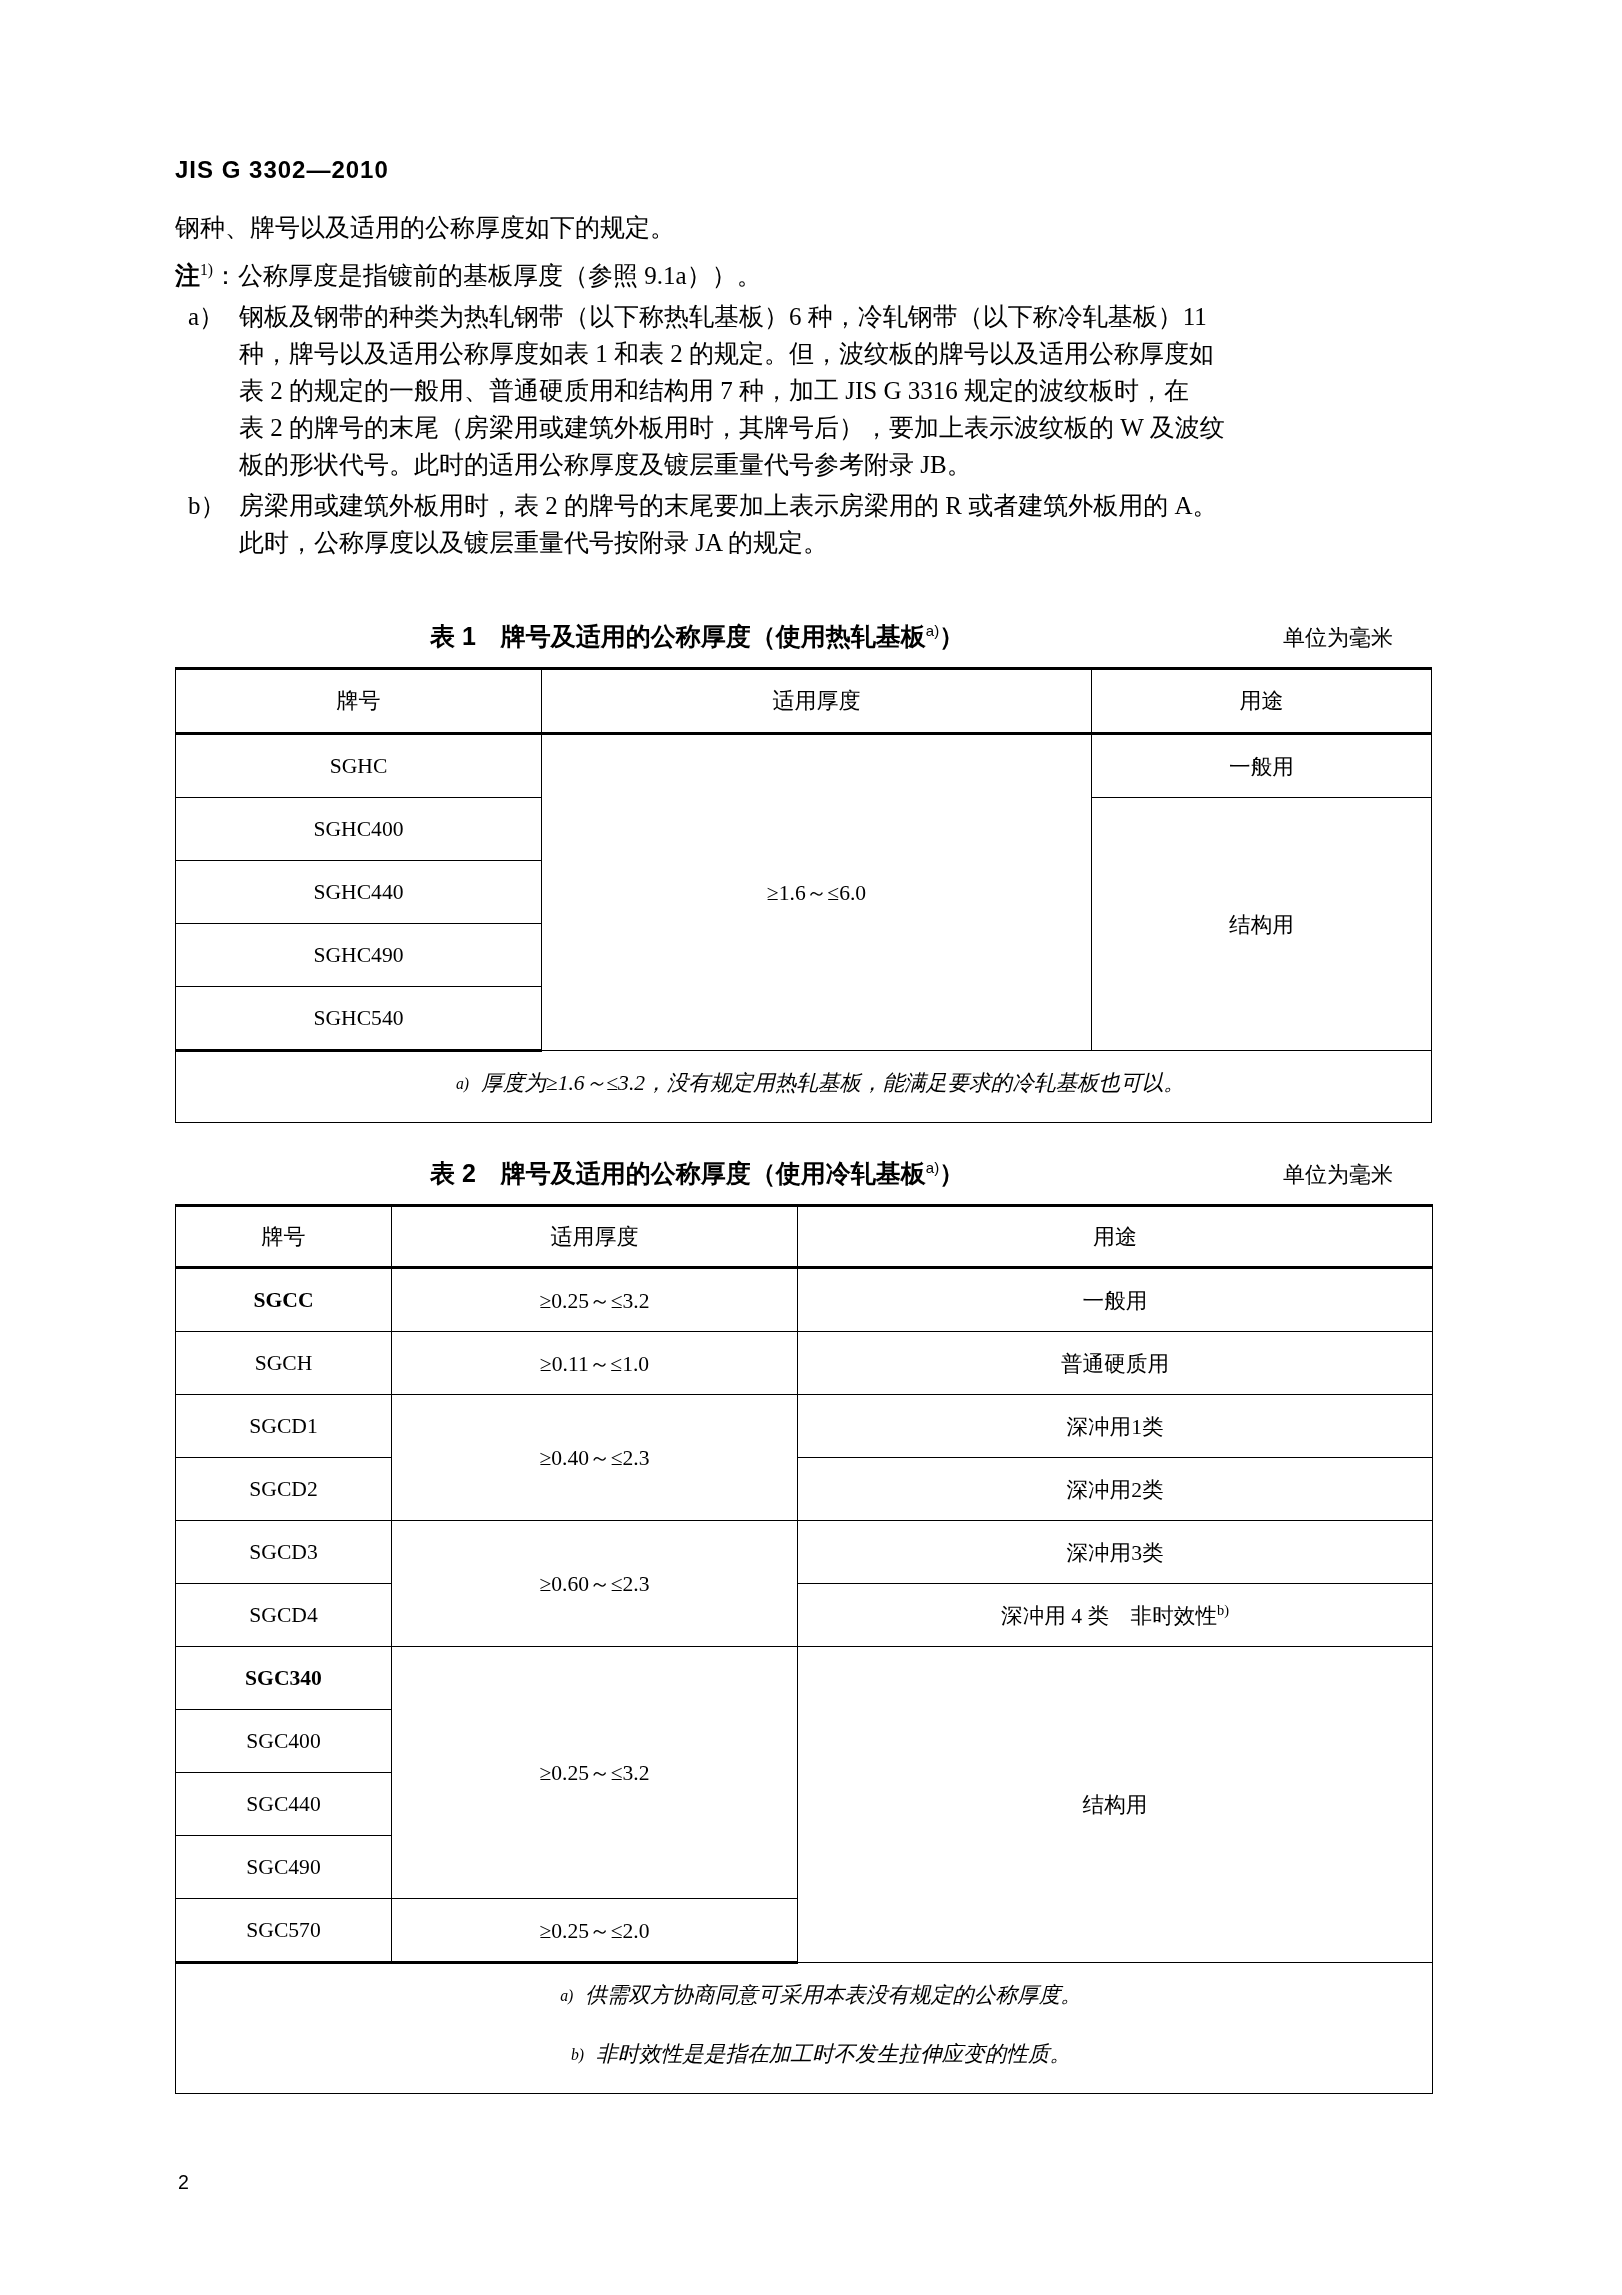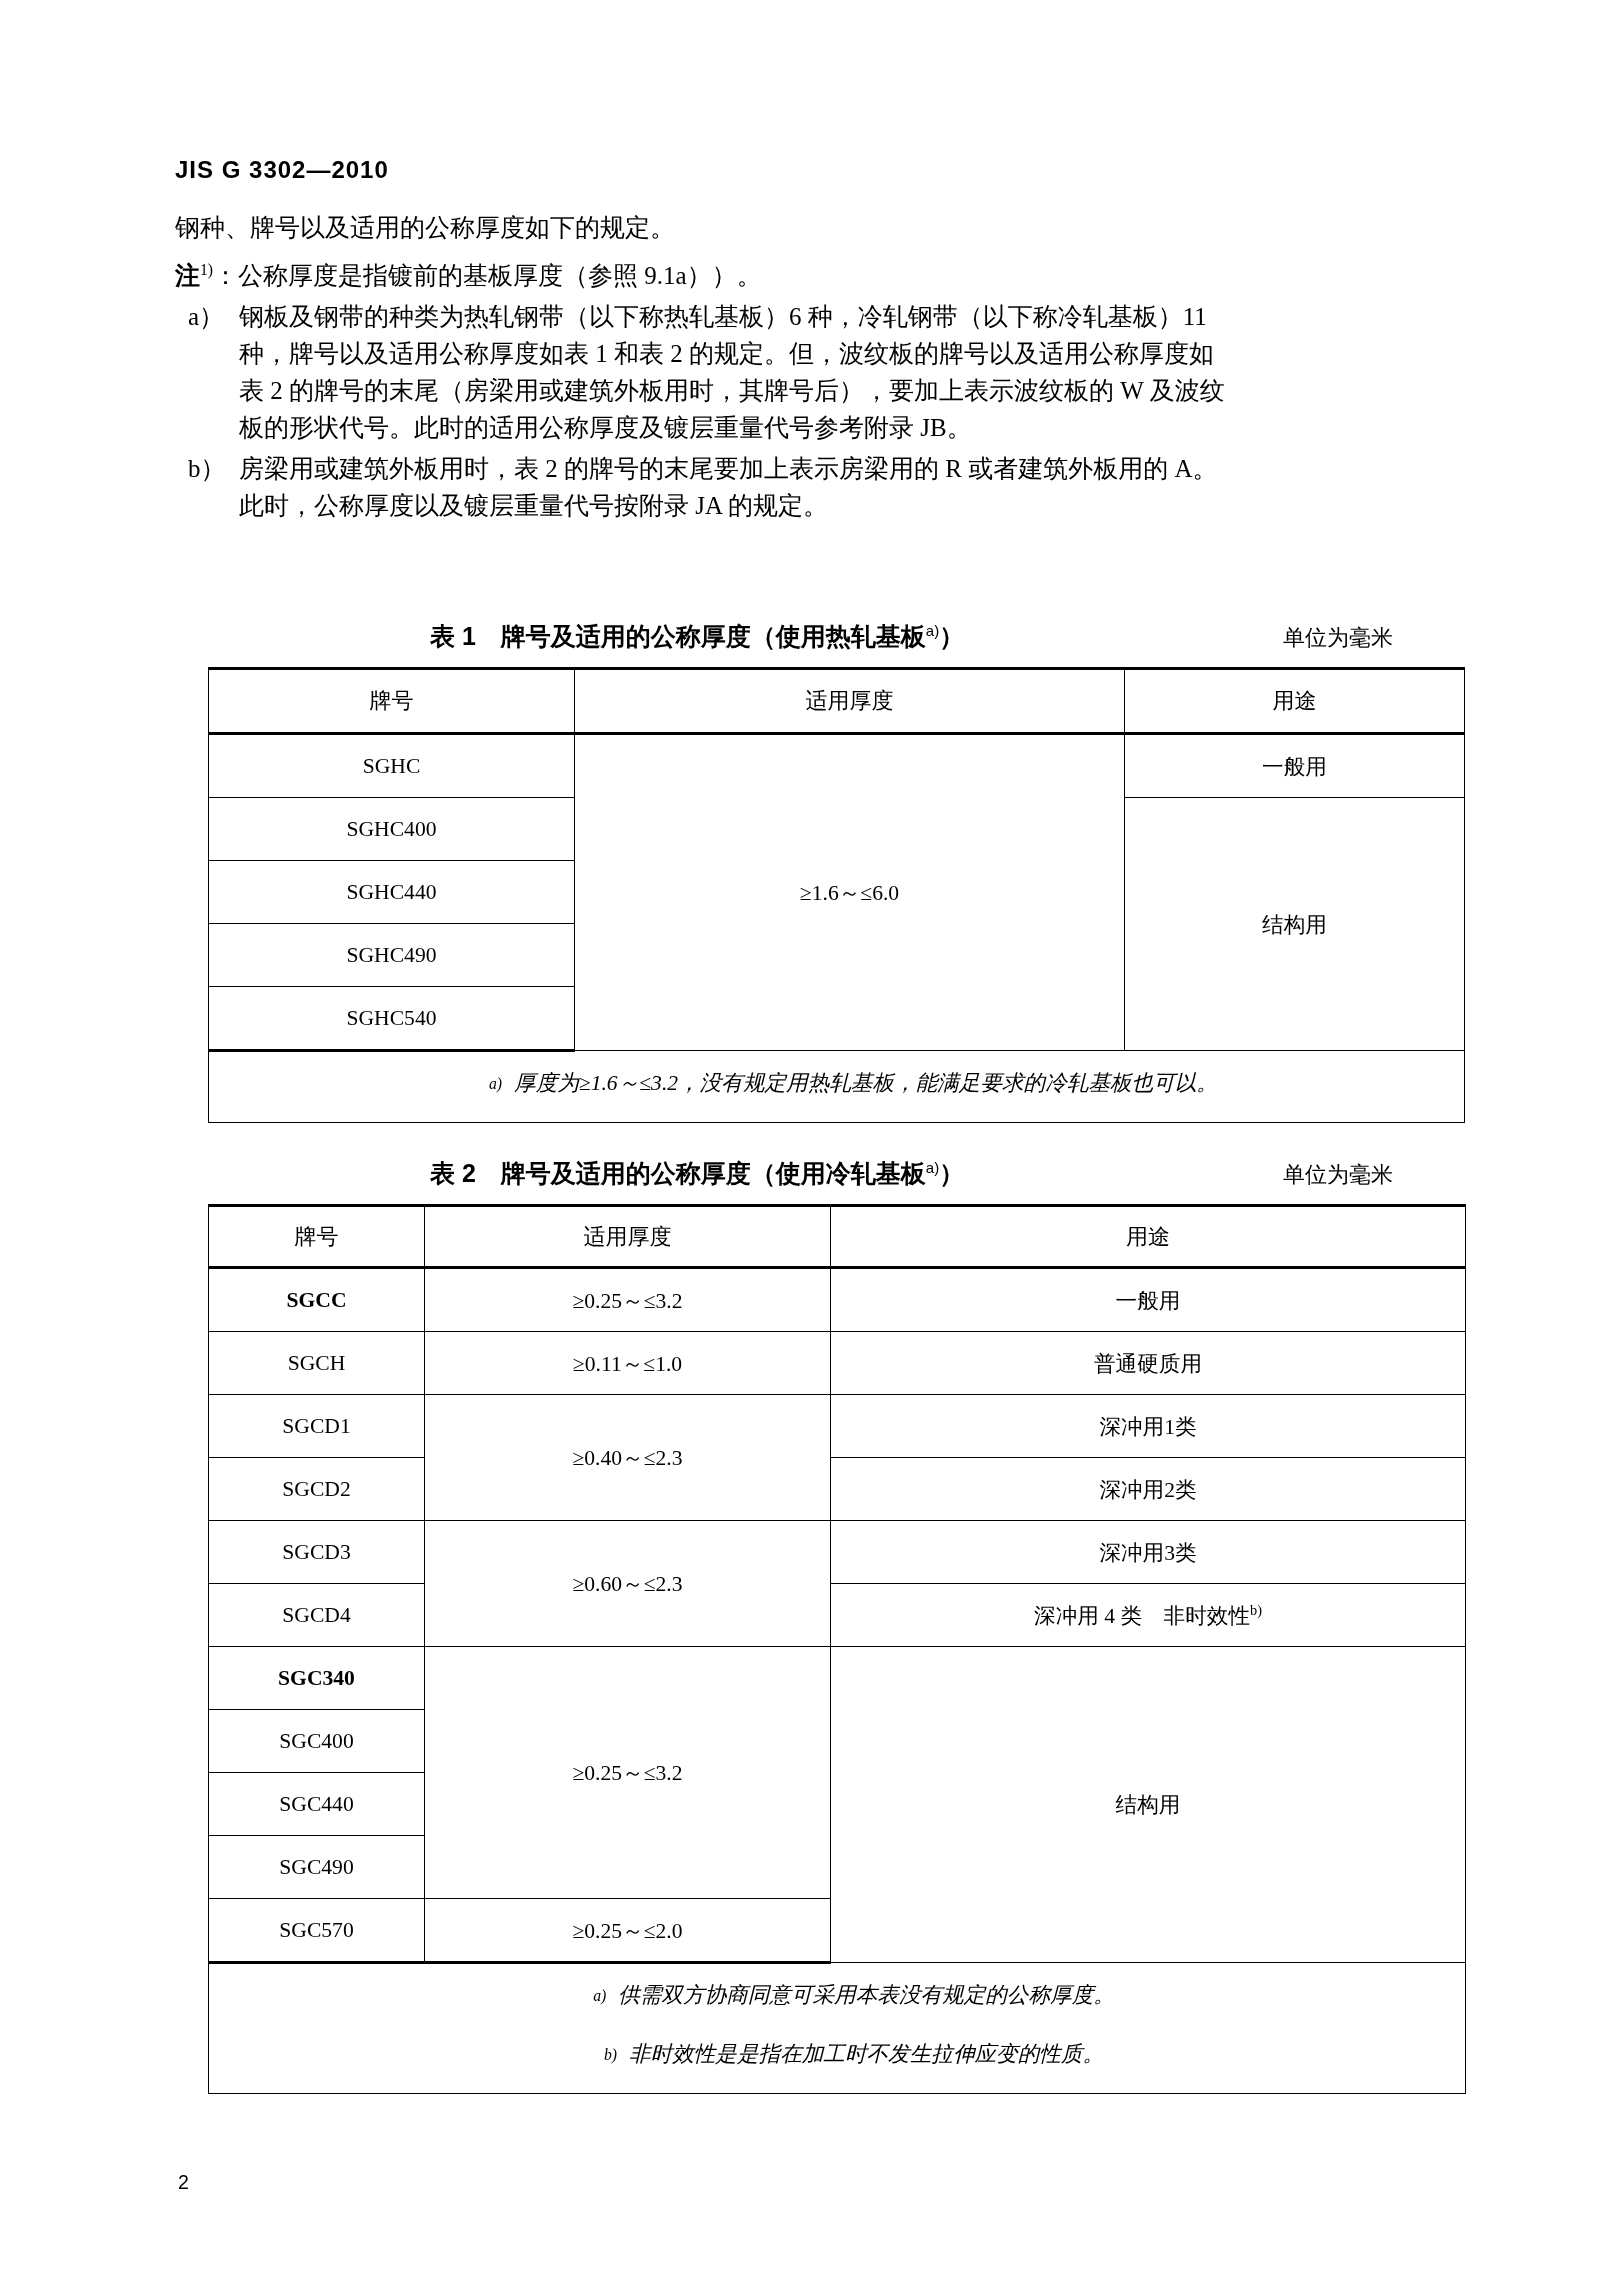--- a/index.html
+++ b/index.html
@@ -104,21 +104,20 @@
     font-size: 15px;
     vertical-align: super;
     font-weight: normal;
   }
   
   .jis-table {
     position: absolute;
     border-collapse: collapse;
     table-layout: fixed;
     background: #ffffff;
-    margin-left: 33px;
   }
   .jis-table td {
     border: 1.3px solid #000000;
     text-align: center;
     vertical-align: middle;
     font-size: 21.6px;
     font-family: "Liberation Serif", "DejaVu Serif", serif;
     padding: 0;
   }
   .jis-table td.cjk {
@@ -182,20 +181,21 @@
   <div class="body-block">
 
     <div class="para">钢种、牌号以及适用的公称厚度如下的规定。</div>
 
     <div class="note-line"><span class="note-label">注</span><sup class="fnref">1)</sup><span>：公称厚度是指镀前的基板厚度（参照 9.1a））。</span></div>
 
     <div class="list-item">
       <span class="list-marker">a）</span>
       <span class="list-line jflex">钢板及钢带的种类为热轧钢带（以下称热轧基板）6 种，冷轧钢带（以下称冷轧基板）11</span>
       <span class="list-line jflex">种，牌号以及适用公称厚度如表 1 和表 2 的规定。但，波纹板的牌号以及适用公称厚度如</span>
+      <span class="list-line jflex">表 2 的规定的一般用、普通硬质用和结构用 7 种，加工 JIS G 3316 规定的波纹板时，在</span>
       <span class="list-line jflex">表 2 的牌号的末尾（房梁用或建筑外板用时，其牌号后），要加上表示波纹板的 W 及波纹</span>
       <span class="list-line">板的形状代号。此时的适用公称厚度及镀层重量代号参考附录 JB。</span>
     </div>
 
     <div class="list-item">
       <span class="list-marker">b）</span>
       <span class="list-line">房梁用或建筑外板用时，表 2 的牌号的末尾要加上表示房梁用的 R 或者建筑外板用的 A。</span>
       <span class="list-line">此时，公称厚度以及镀层重量代号按附录 JA 的规定。</span>
     </div>
 

